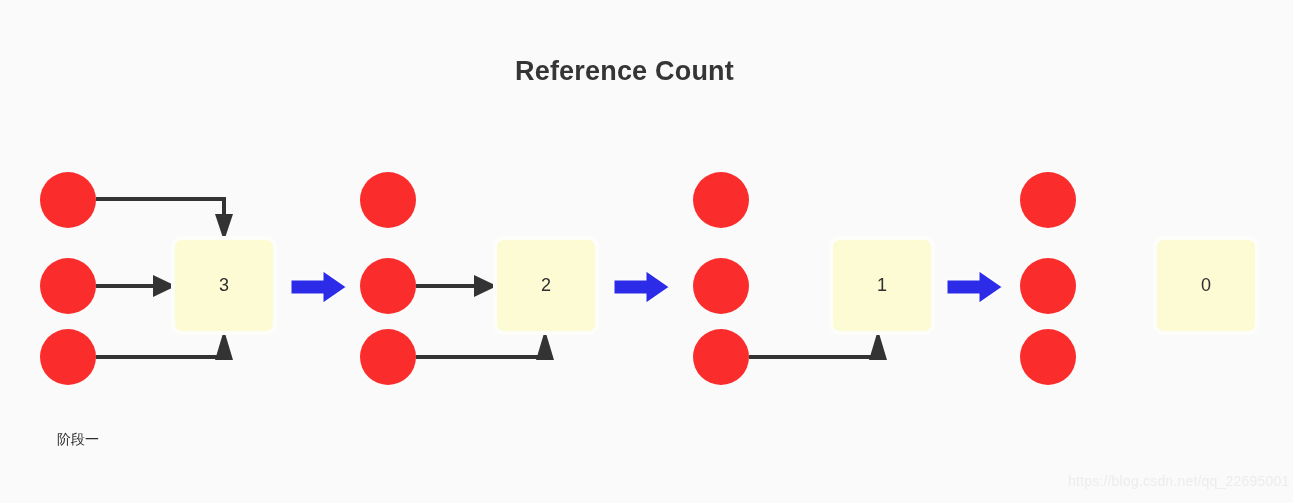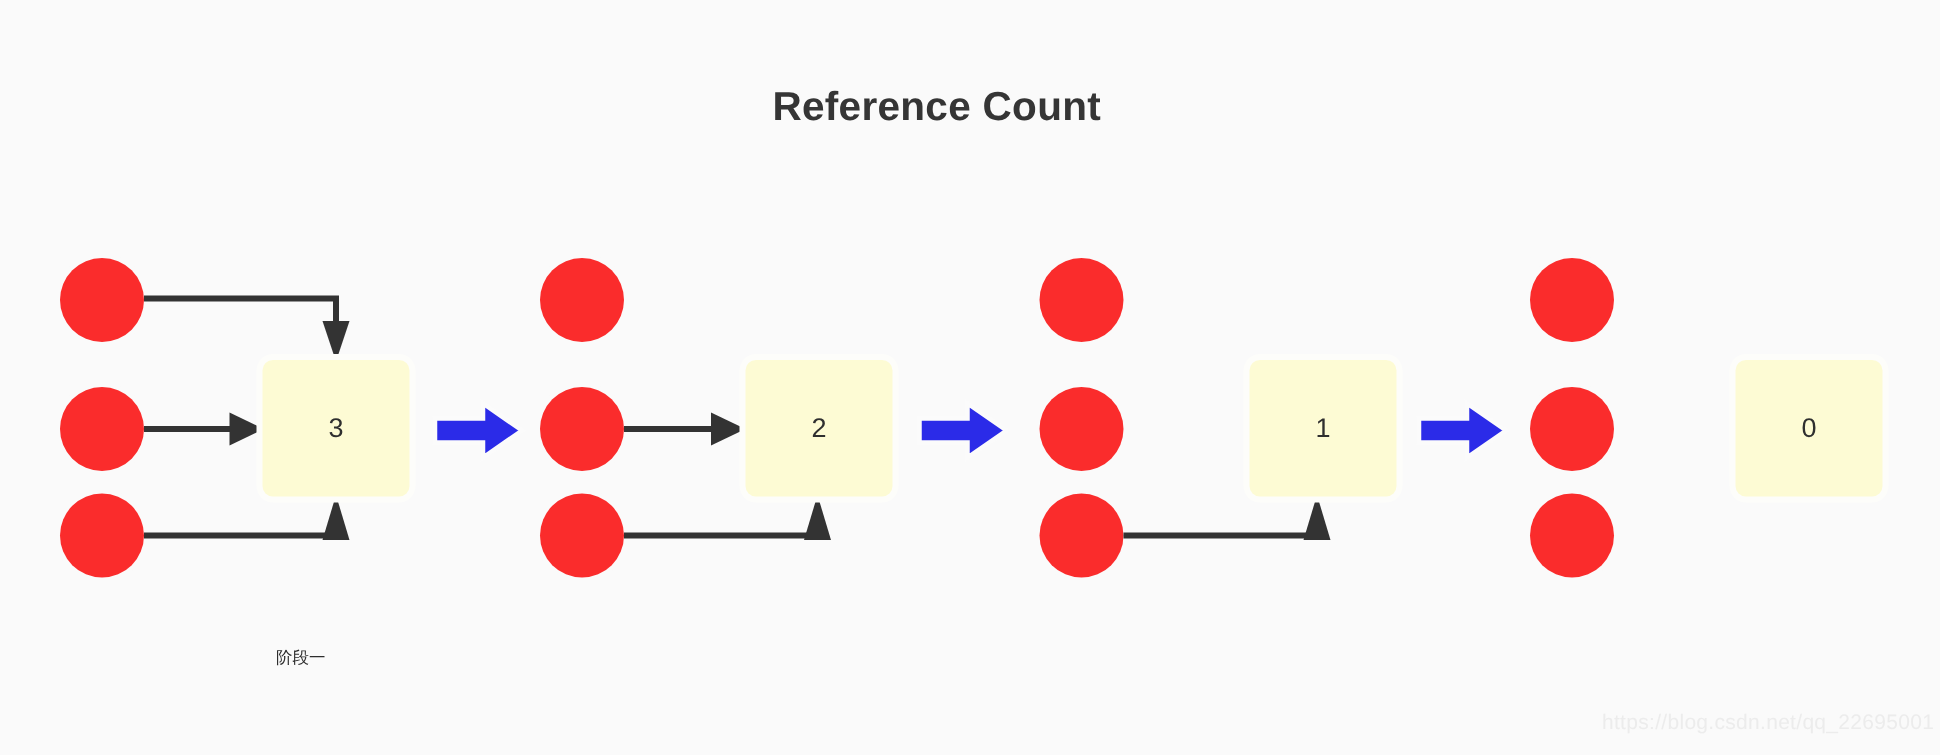--- a/index.html
+++ b/index.html
@@ -52,22 +52,22 @@
     display: flex;
     align-items: center;
     justify-content: center;
     font-size: 18px;
     color: #2f2f2f;
   }
   .stage-label {
     position: absolute;
     top: 431px;
     width: 160px;
-    text-align: right;
-    font-size: 11px;
+    text-align: left;
+    font-size: 14px;
     color: #2d2d2d;
     font-family: "DejaVu Sans", "Liberation Sans", sans-serif;
   }
   .edge {
     position: absolute;
     overflow: visible;
   }
   .blue-arrow {
     position: absolute;
     overflow: visible;

